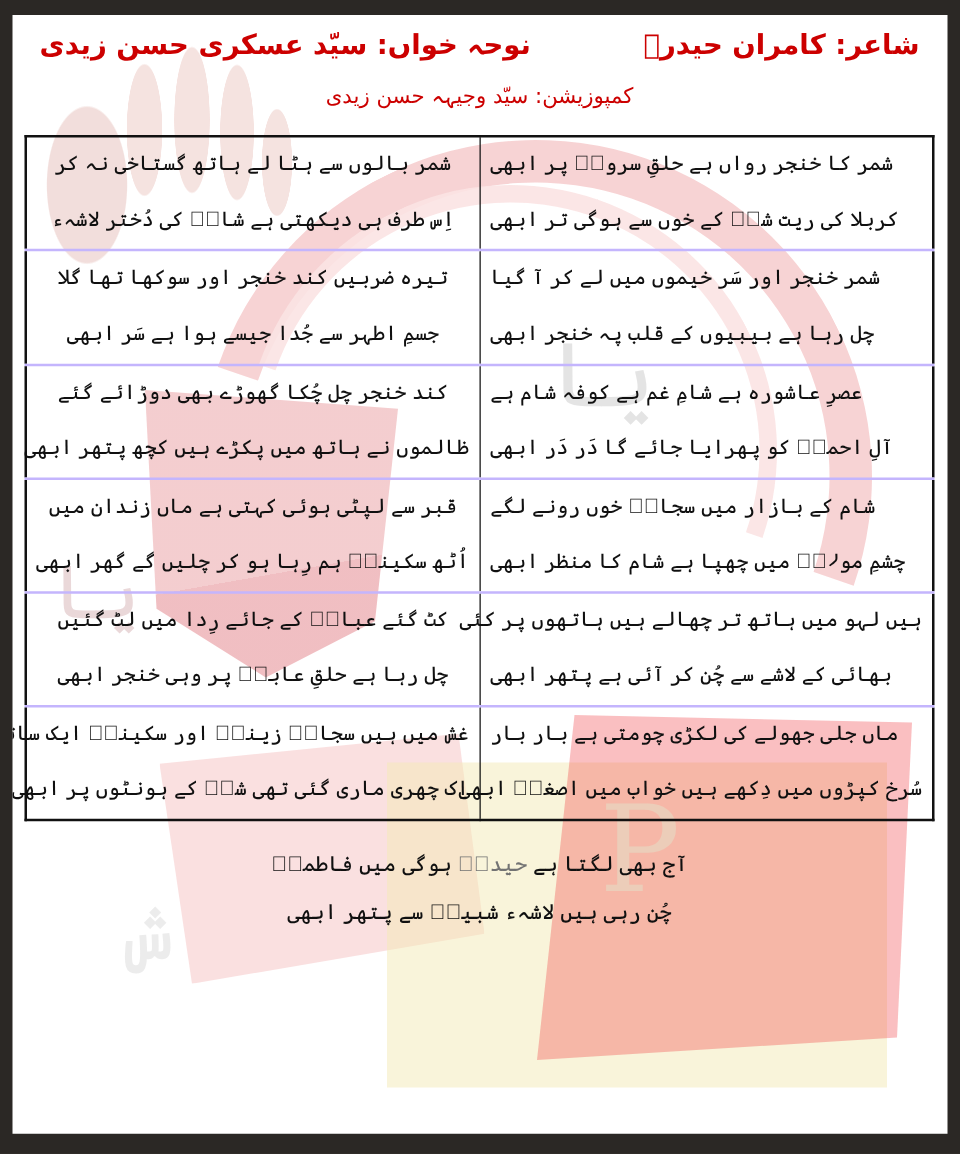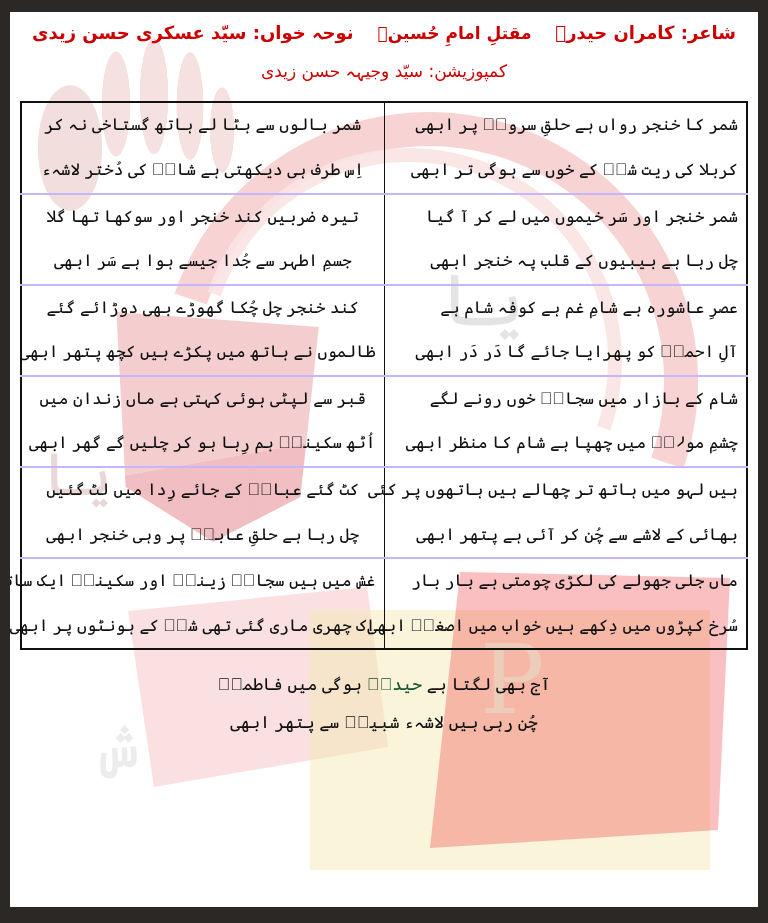--- a/index.html
+++ b/index.html
@@ -126,21 +126,21 @@
     padding: 6px 6px 2px 6px;
   }
   .header-row {
     display: flex;
     flex-direction: row;
     justify-content: space-between;
     align-items: baseline;
     padding: 0 6px;
   }
   .hdr-item {
-    font-size: 18px;
+    font-size: 22px;
     font-weight: bold;
     white-space: nowrap;
     line-height: 1.7;
   }
   .hdr-center { font-size: 17px; font-weight: bold; }
   .header-sub {
     margin-top: 8px;
     font-size: 17px;
     font-weight: normal;
     text-align: center;
@@ -168,36 +168,36 @@
     font-size: 16.5px;
     color: #101010;
     line-height: 1.55;
     padding: 9px 8px 10px 8px;
     white-space: nowrap;
     font-family: Liberation Sans, sans-serif;
     direction: rtl;
     text-align: center;
     letter-spacing: 0px;
   }
-  .cell-right .hemi { text-align: right; }
+  .cell-right .hemi { text-align: left; }
   .cell-left  .hemi { text-align: center; }
 
   
   .footer {
     margin-top: 16px;
     text-align: center;
     direction: rtl;
   }
   .footer .hemi {
     white-space: nowrap;
     font-size: 17px;
     line-height: 2.0;
     padding: 2px 0;
   }
-  .takhallus { color: #14532d; }
+  .takhallus { color: #737373; }
 </style>
 </head>
 <body>
 
 <div class="page">
   <div class="sheet">
 
     <div class="wm wm-hand"></div>
     <div class="wm wm-arc"></div>
     <div class="wm wm-arc2"></div>
@@ -208,21 +208,20 @@
     <div class="wm wm-script wm-s1">یا</div>
     <div class="wm wm-script wm-s2">یا</div>
     <div class="wm wm-script wm-s3">P</div>
     <div class="wm wm-script wm-s4">ش</div>
 
     <div class="content">
 
       <div class="header">
         <div class="header-row">
           <div class="hdr-item">شاعر: کامران حیدرؔ</div>
-          <div class="hdr-center">مقتلِ امامِ حُسینؑ</div>
           <div class="hdr-item">نوحہ خواں: سیّد عسکری حسن زیدی</div>
         </div>
         <div class="header-sub">کمپوزیشن: سیّد وجیہہ حسن زیدی</div>
       </div>
 
       <table class="table">
         <tbody id="stanza-body">
             <tr>
               <td class="cell-right">
                 <div class="hemi">شمر کا خنجر رواں ہے حلقِ سرورؐ پر ابھی</div>

